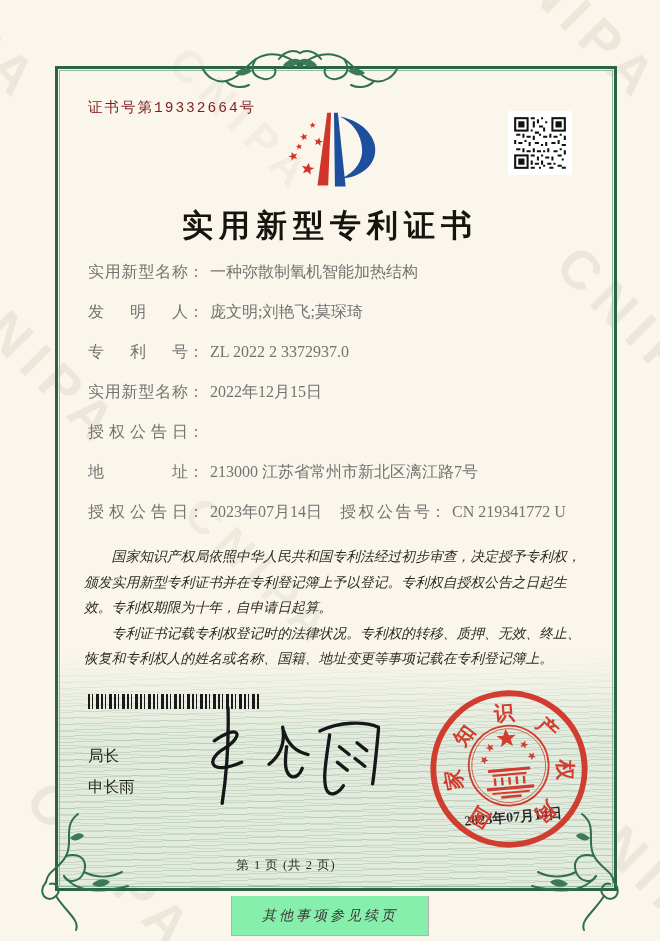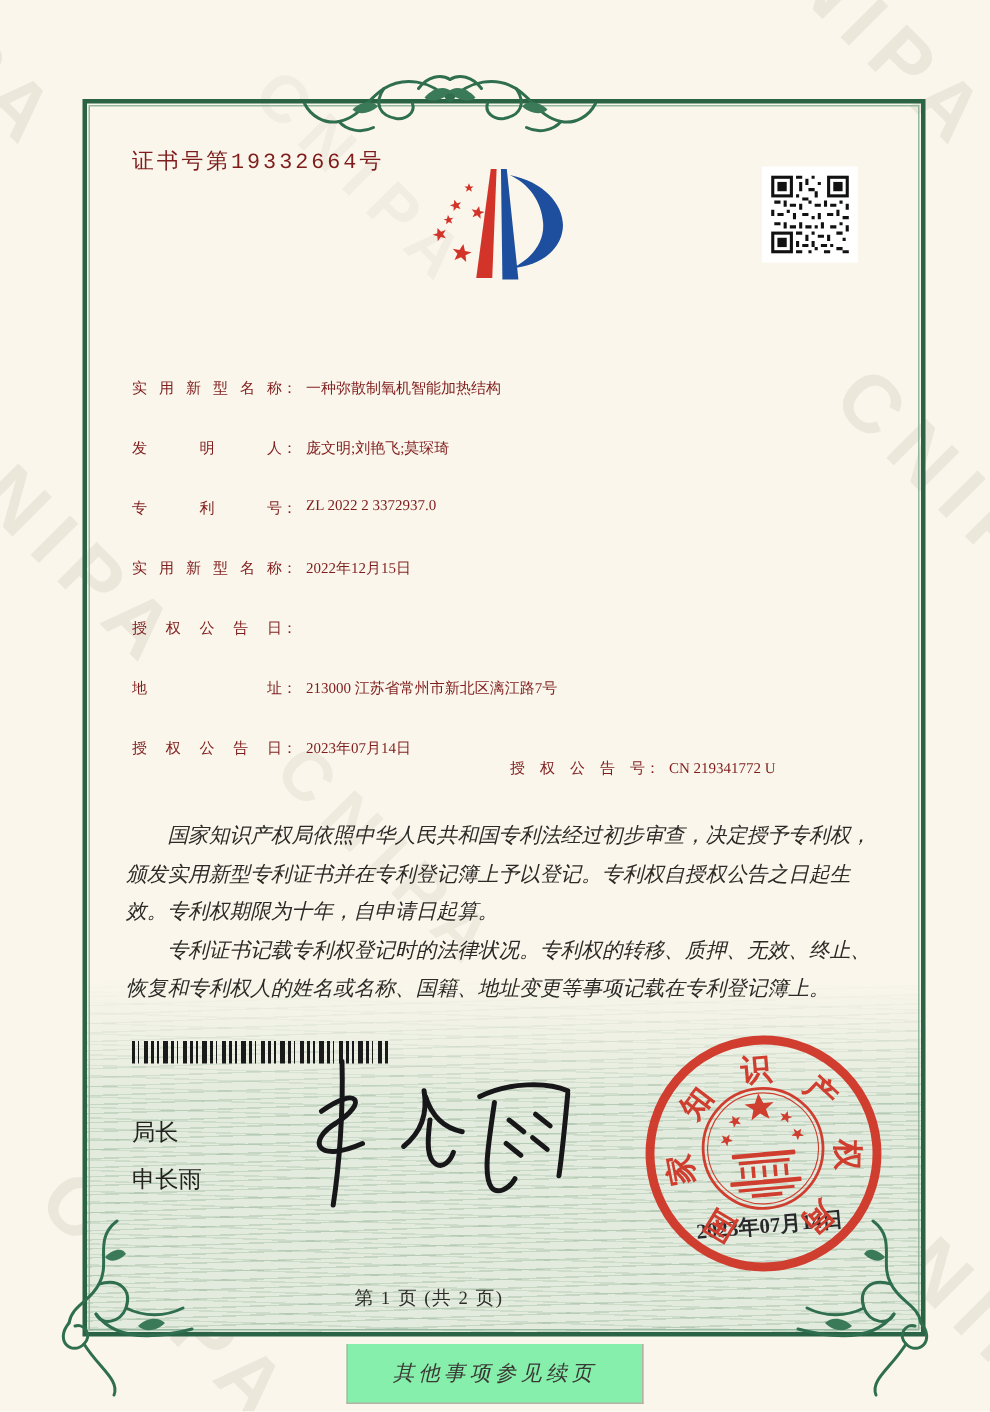--- a/index.html
+++ b/index.html
@@ -28,21 +28,21 @@
 
   .certno{position:absolute;left:88px;top:98px;font-size:14.5px;letter-spacing:2px;color:#7f1d1d;font-family:Liberation Mono, monospace;}
 
   .logo{position:absolute;left:270px;top:104px;}
   .qr{position:absolute;left:508px;top:111px;width:60px;height:60px;background:#fff;padding:2px;}
 
   .title{position:absolute;left:0;top:205px;width:660px;text-align:center;
          font-size:31px;font-weight:bold;letter-spacing:6px;color:#17140f;}
 
   .fields{position:absolute;left:88px;top:252px;width:500px;}
-  .frow{height:40px;display:flex;font-size:10px;color:#7f1d1d;position:relative;}
+  .frow{height:40px;display:flex;align-items:center;font-size:16px;color:#737373;position:relative;}
   .flabel{display:inline-block;width:100px;text-align:justify;text-align-last:justify;flex:none;}
   .fcolon{flex:none;margin-right:6px;}
   .fvalue{white-space:nowrap;}
   .grant{position:absolute;left:252px;top:0;height:40px;display:flex;align-items:center;}
   .grant .flabel{width:90px;}
 
   .bodytext{position:absolute;left:84px;top:544px;width:498px;font-size:13.8px;
             line-height:25.5px;color:#2b2a26;font-style:italic;}
   .bodytext p{margin:0;text-indent:2em;font-style:italic;}
 
@@ -162,20 +162,21 @@
       <rect x="3" y="3" width="5" height="5" fill="#ffffff"></rect>
         <rect x="21" y="3" width="5" height="5" fill="#ffffff"></rect>
         <rect x="3" y="21" width="5" height="5" fill="#ffffff"></rect>
       <rect x="4" y="4" width="3" height="3"></rect>
         <rect x="22" y="4" width="3" height="3"></rect>
         <rect x="4" y="22" width="3" height="3"></rect>
       <path d="M10,2h2v1h-2z M13,3h1v2h-1z M15,2h1v1h-1z M17,4h1v1h-1z M11,4h1v3h-1z M14,6h2v1h-2z M16,7h1v2h-1z M10,8h1v1h-1z M12,9h2v1h-2z M3,10h2v1h-2z M6,10h1v2h-1z M8,11h2v1h-2z M11,11h1v2h-1z M14,10h1v1h-1z M16,11h2v1h-2z M19,10h1v2h-1z M21,11h2v1h-2z M24,10h1v1h-1z M26,11h1v2h-1z M2,13h1v2h-1z M4,14h2v1h-2z M7,13h1v1h-1z M9,14h1v2h-1z M12,14h2v1h-2z M15,15h1v1h-1z M17,14h1v2h-1z M20,14h2v1h-2z M23,13h1v2h-1z M25,15h2v1h-2z M3,17h2v1h-2z M6,17h1v2h-1z M8,18h2v1h-2z M11,17h1v2h-1z M13,18h2v1h-2z M16,18h1v1h-1z M18,17h1v2h-1z M21,18h2v1h-2z M24,17h1v1h-1z M26,18h1v2h-1z M10,20h2v1h-2z M13,21h1v2h-1z M15,20h1v1h-1z M17,21h2v1h-2z M20,21h1v2h-1z M23,20h2v1h-2z M25,22h1v1h-1z M10,23h1v2h-1z M12,24h2v1h-2z M15,23h1v2h-1z M18,24h2v1h-2z M21,24h1v1h-1z M23,25h2v1h-2z M10,26h2v1h-2z M14,26h1v1h-1z M16,25h1v1h-1z M19,26h2v1h-2z M25,26h2v1h-2z"></path>
     </g>
   </svg>
 
+  <div class="title">实用新型专利证书</div>
 
   <div class="fields">
     <div class="frow">
       <span class="flabel">实用新型名称</span>
         <span class="fcolon">：</span>
       <span class="fvalue">一种弥散制氧机智能加热结构</span>
     </div>
     <div class="frow">
       <span class="flabel">发明人</span>
         <span class="fcolon">：</span>

